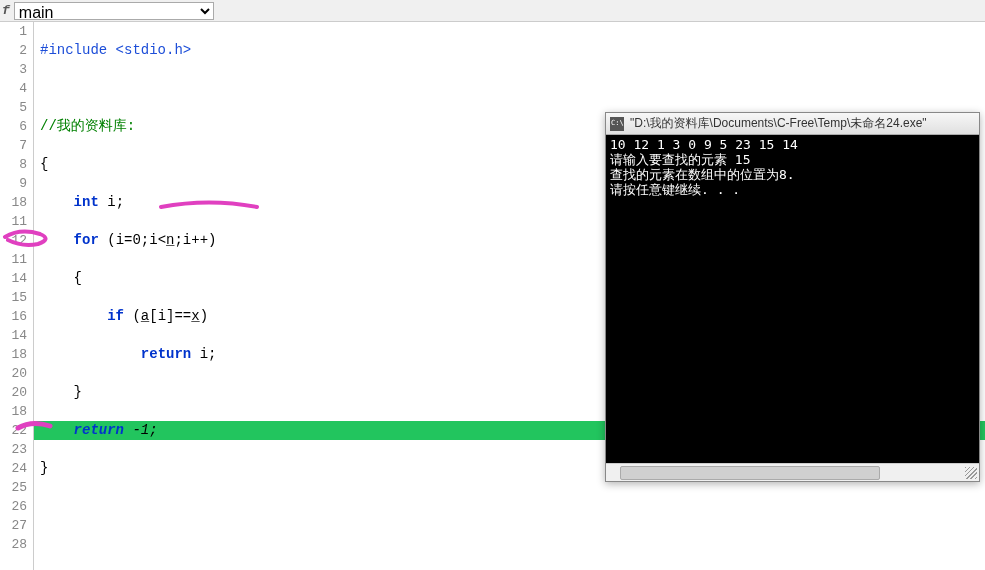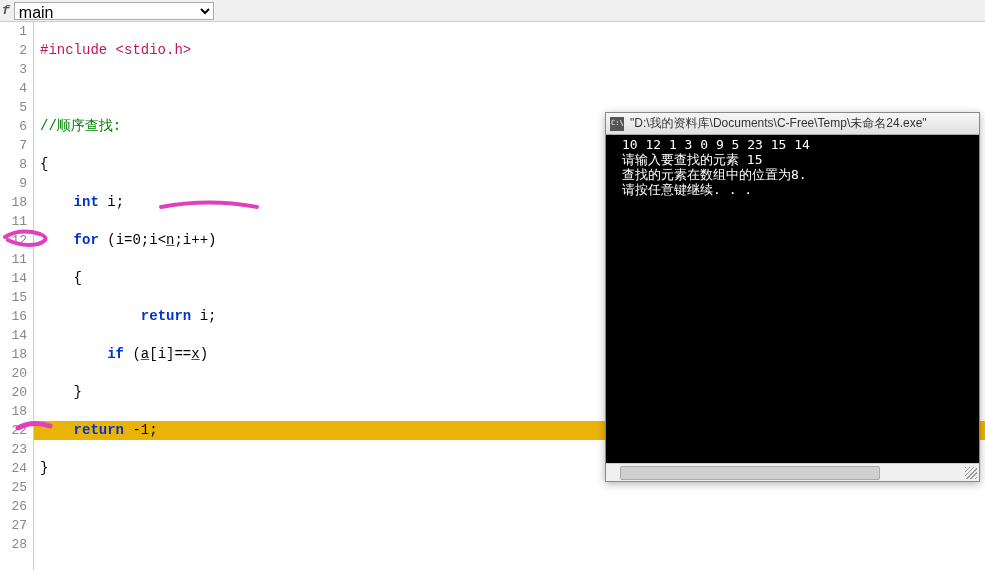--- a/index.html
+++ b/index.html
@@ -50,23 +50,23 @@
   user-select: none;
 }
 .code {
   flex: 1;
   line-height: 19px;
   font-size: 14px;
   white-space: pre;
   position: relative;
 }
 .line { height: 19px; padding-left: 6px; }
-.hl { background: #eab308; }
+.hl { background: #22c55e; font-style: italic; }
 .kw { color: #0033cc; font-weight: bold; }
-.pp { color: #be185d; }
+.pp { color: #1d4ed8; }
 .cm { color: #008000; }
 .underline { text-decoration: underline; text-decoration-color: #555; }
 
 
 .mark {
   position: absolute;
   pointer-events: none;
 }
 
 
@@ -108,21 +108,21 @@
   top: 2px; left: 1px;
   font-family: monospace;
 }
 .console-body {
   flex: 1;
   background: #000;
   color: #fff;
   font-family: "NSimSun","SimSun",monospace;
   font-size: 13px;
   line-height: 15px;
-  padding: 2px 16px;
+  padding: 2px 4px;
   white-space: pre;
   overflow: hidden;
 }
 .console-scroll {
   height: 18px;
   background: #f0f0f0;
   border-top: 1px solid #ccc;
   display: flex;
   align-items: center;
   position: relative;
@@ -182,27 +182,27 @@
       <div>23</div>
       <div>24</div>
       <div>25</div>
       <div>26</div>
       <div>27</div>
       <div>28</div>
   </div>
   <div class="code">
 <div class="line"><span class="pp">#include &lt;stdio.h&gt;</span></div>
 <div class="line"></div>
-<div class="line"><span class="cm">//顺序查找:</span></div>
+<div class="line"><span class="cm">//我的资料库:</span></div>
 <div class="line"><span>{</span></div>
 <div class="line">    <span class="kw">int</span><span> i;</span></div>
 <div class="line">    <span class="kw">for</span><span> (i=0;i&lt;</span><span class="underline">n</span><span>;i++)</span></div>
 <div class="line"><span>    {</span></div>
+<div class="line">        <span class="kw">if</span><span> (</span><span class="underline">a</span><span>[i]==</span><span class="underline">x</span><span>)</span></div>
 <div class="line">            <span class="kw">return</span><span> i;</span></div>
-<div class="line">        <span class="kw">if</span><span> (</span><span class="underline">a</span><span>[i]==</span><span class="underline">x</span><span>)</span></div>
 <div class="line"><span>    }</span></div>
 <div class="line hl">    <span class="kw">return</span><span> -1;</span></div>
 <div class="line"><span>}</span></div>
 <div class="line"></div>
 
 
 
 
 
 

